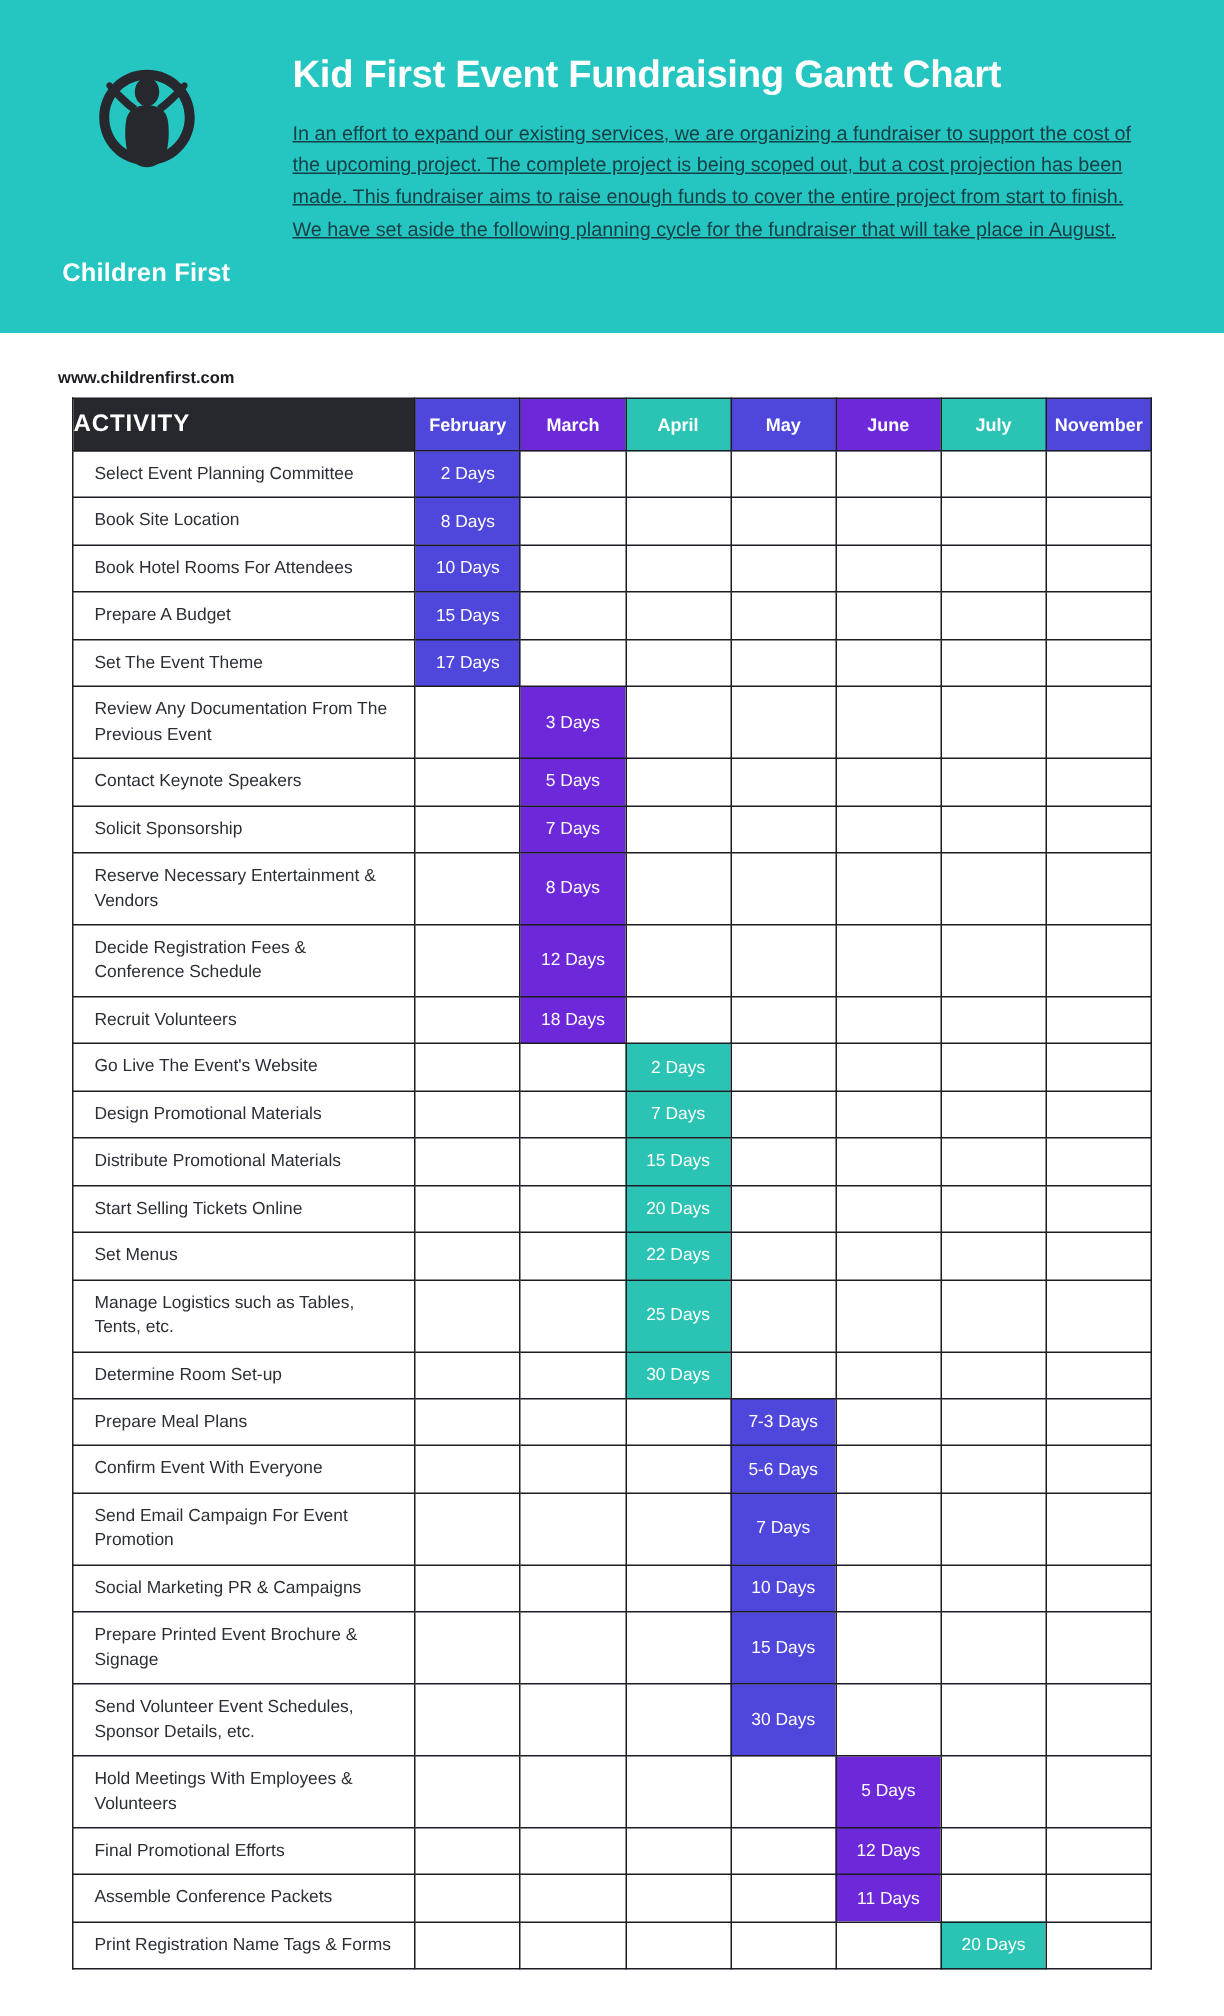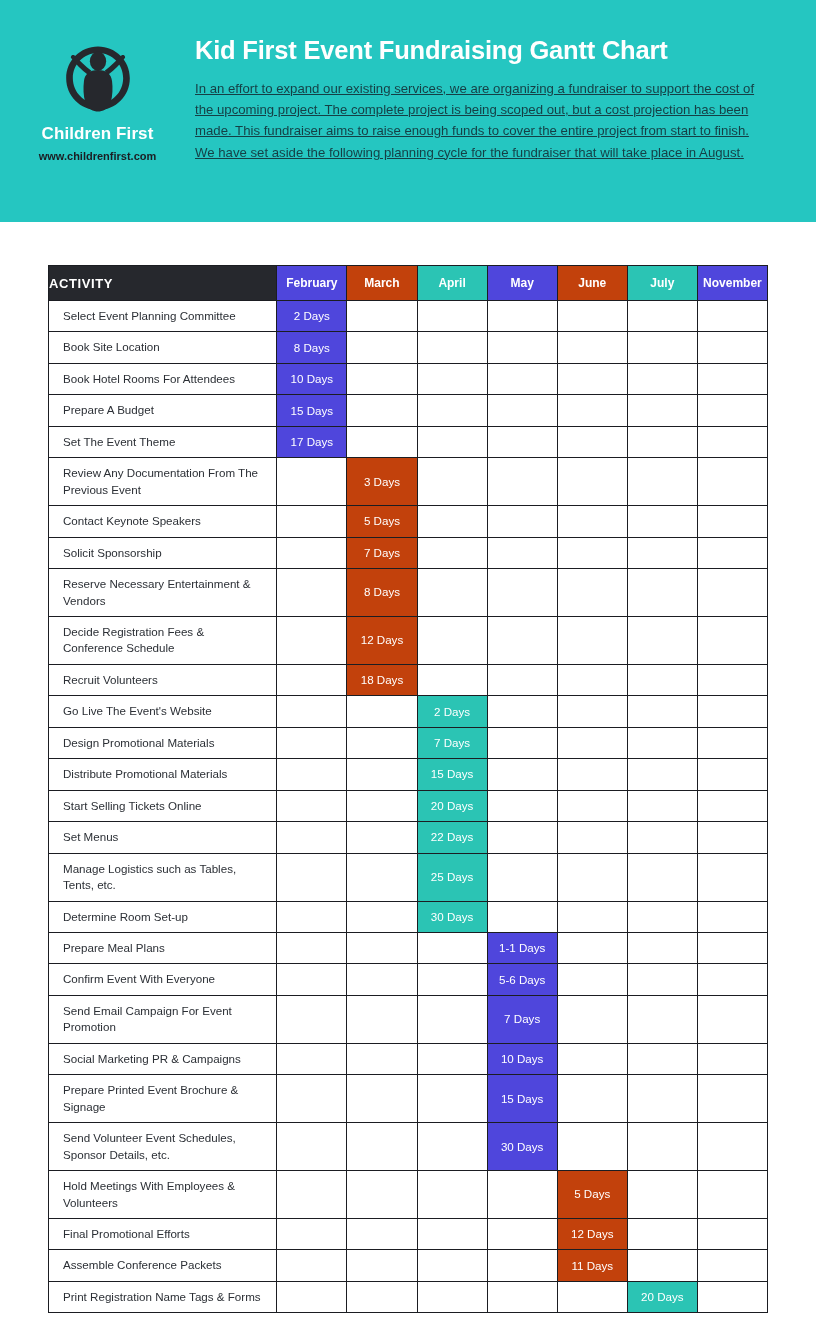--- a/index.html
+++ b/index.html
@@ -19,20 +19,21 @@
     align-items: flex-start;
     padding: 0;
     position: relative;
   }
   .brand {
     width: 195px;
     padding-top: 42px;
     display: flex;
     flex-direction: column;
     align-items: center;
+    gap: 48px;
   }
   .logo-mark {
     width: 74px;
     height: 74px;
     display: block;
   }
   .brand-name {
     margin-top: 9px;
     color: #ffffff;
     font-size: 17px;
@@ -87,28 +88,28 @@
     color: #ffffff;
     font-size: 12px;
     font-weight: bold;
     border-color: #1b1d22;
   }
   th.activity-head {
     background: #26282d;
     text-align: left;
     padding-left: 14px;
     letter-spacing: .6px;
-    font-size: 13px;
+    font-size: 16px;
     width: 228px;
   }
   th.m-col { width: 70px; text-align: center; }
 
   
   .c-purple { background: #4F46DC; }
-  .c-blue   { background: #c2410c; }
+  .c-blue   { background: #6d28d9; }
   .c-teal   { background: #2BC4B4; }
 
   tbody td.activity {
     padding: 7px 10px 7px 14px;
     font-size: 11.6px;
     color: #2b2f35;
     line-height: 1.42;
     text-align: left;
   }
   tbody td.bar {
@@ -339,21 +340,21 @@
           <td class="empty"></td>
           <td class="empty"></td>
           <td class="empty"></td>
           <td class="empty"></td>
         </tr>
         <tr>
           <td class="activity">Prepare Meal Plans</td>
           <td class="empty"></td>
           <td class="empty"></td>
           <td class="empty"></td>
-          <td class="bar c-purple">1-1 Days</td>
+          <td class="bar c-purple">7-3 Days</td>
           <td class="empty"></td>
           <td class="empty"></td>
           <td class="empty"></td>
         </tr>
         <tr>
           <td class="activity">Confirm Event With Everyone</td>
           <td class="empty"></td>
           <td class="empty"></td>
           <td class="empty"></td>
           <td class="bar c-purple">5-6 Days</td>

